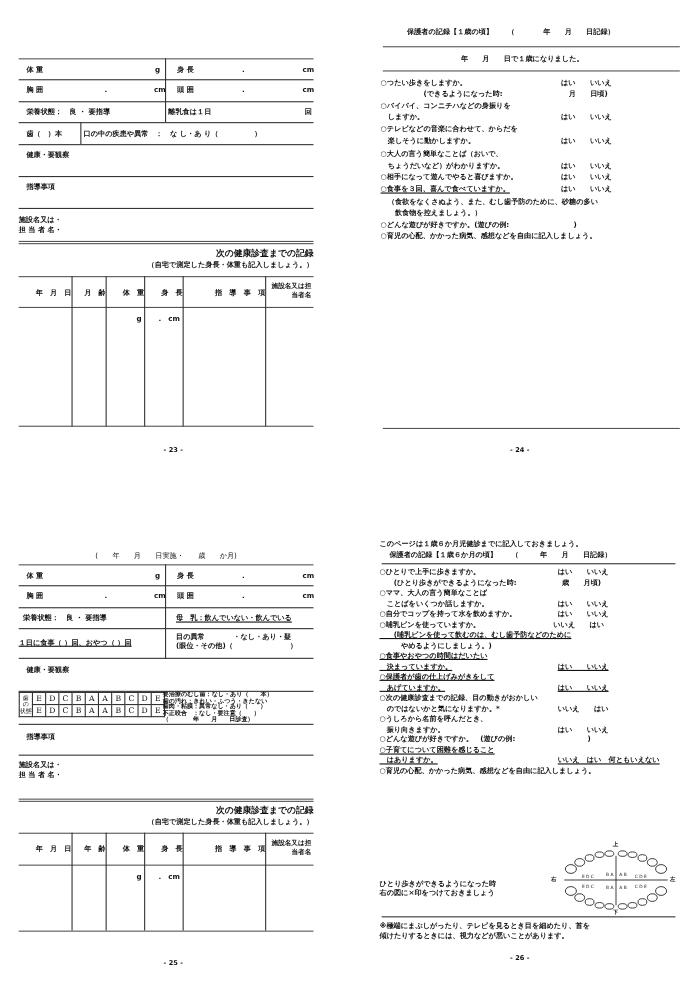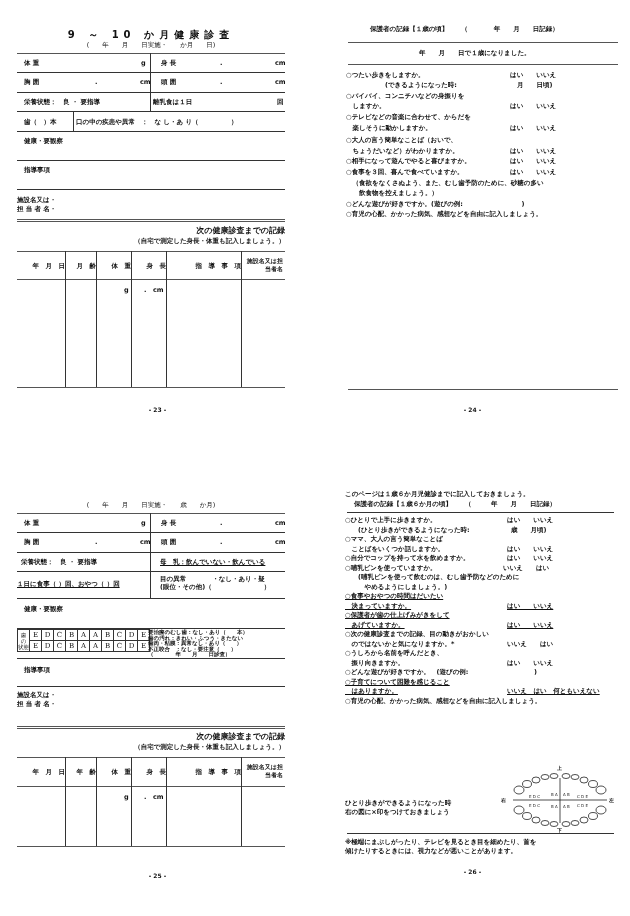--- a/index.html
+++ b/index.html
@@ -24,22 +24,20 @@
   .pagenum { position: absolute; width: 315px; text-align: center; font-size: 6px; font-weight: bold; left: 0; }
 
   .teeth { position: absolute; border-collapse: collapse; font-family: "DejaVu Serif", serif; }
   .teeth td { border: 1px solid #333; width: 12px; height: 11px; text-align: center; font-size: 7px; }
   .teeth td.lbl { font-size: 5.5px; line-height: 6px; width: 12px; font-family: "DejaVu Sans", sans-serif; }
 </style>
 </head>
 <body>
 
 <div class="page p23">
-  <div class="title" style="top:28px;">9 ～ 10 か月健康診査</div>
-  <div class="subtitle" style="top:41px;">(　　年　　月　　日実施・　　か月　　日)</div>
 
   <div class="hline thick" style="left:17px; width:268px; top:53px;"></div>
   <div class="txt b" style="left:24px; top:59px;">体 重</div>
   <div class="txt b" style="left:141px; top:59px;">g</div>
   <div class="vline" style="left:150px; top:53px; height:58px;"></div>
   <div class="txt b" style="left:161px; top:59px;">身 長</div>
   <div class="txt b" style="left:220px; top:59px;">.</div>
   <div class="txt b" style="left:275px; top:59px;">cm</div>
 
   <div class="hline" style="left:17px; width:268px; top:72px;"></div>
@@ -108,21 +106,21 @@
     <div class="txt b" style="left:31px; top:102px;">　しますか。</div>
     <div class="txt b" style="left:195px; top:102px;">はい　　いいえ</div>
     <div class="txt b" style="left:31px; top:113px;">○テレビなどの音楽に合わせて、からだを</div>
     <div class="txt b" style="left:31px; top:124px;">　楽しそうに動かしますか。</div>
     <div class="txt b" style="left:195px; top:124px;">はい　　いいえ</div>
     <div class="txt b" style="left:31px; top:136px;">○大人の言う簡単なことば（おいで、</div>
     <div class="txt b" style="left:31px; top:147px;">　ちょうだいなど）がわかりますか。</div>
     <div class="txt b" style="left:195px; top:147px;">はい　　いいえ</div>
     <div class="txt b" style="left:31px; top:157px;">○相手になって遊んでやると喜びますか。</div>
     <div class="txt b" style="left:195px; top:157px;">はい　　いいえ</div>
-    <div class="txt b" style="left:31px; top:168px;">○食事を３回、喜んで食べていますか。</div>
+    <div class="txt b" style="left:31px; top:168px;text-decoration:underline;">○食事を３回、喜んで食べていますか。</div>
     <div class="txt b" style="left:195px; top:168px;">はい　　いいえ</div>
   </div>
   <div class="txt b" style="left:31px; top:179px;">　（食欲をなくさぬよう、また、むし歯予防のために、砂糖の多い</div>
   <div class="txt b" style="left:31px; top:189px;">　　飲食物を控えましょう。）</div>
   <div class="txt b" style="left:31px; top:200px;">○どんな遊びが好きですか。(遊びの例:　　　　　　　　　)</div>
   <div class="txt b" style="left:31px; top:210px;">○育児の心配、かかった病気、感想などを自由に記入しましょう。</div>
 
   <div class="hline thick" style="left:33px; width:270px; top:389px;"></div>
   <div class="pagenum" style="top:406px;">- 24 -</div>
 </div>
@@ -237,21 +235,21 @@
     <div class="txt b" style="left:192px; top:58px;">はい　　いいえ</div>
     <div class="txt b" style="left:30px; top:67.5px;">　　(ひとり歩きができるようになった時:</div>
     <div class="txt b" style="left:196px; top:67.5px;">歳　　月頃)</div>
     <div class="txt b" style="left:30px; top:77px;">○ママ、大人の言う簡単なことば</div>
     <div class="txt b" style="left:30px; top:86.5px;">　ことばをいくつか話しますか。</div>
     <div class="txt b" style="left:192px; top:86.5px;">はい　　いいえ</div>
     <div class="txt b" style="left:30px; top:96px;">○自分でコップを持って水を飲めますか。</div>
     <div class="txt b" style="left:192px; top:96px;">はい　　いいえ</div>
     <div class="txt b" style="left:30px; top:105.5px;">○哺乳ビンを使っていますか。</div>
     <div class="txt b" style="left:188px; top:105.5px;">いいえ　　はい</div>
-    <div class="txt b" style="left:30px; top:115px;">　　(哺乳ビンを使って飲むのは、むし歯予防などのために</div>
+    <div class="txt b" style="left:30px; top:115px;text-decoration:underline;">　　(哺乳ビンを使って飲むのは、むし歯予防などのために</div>
     <div class="txt b" style="left:30px; top:124.5px;">　　　やめるようにしましょう。)</div>
     <div class="txt b u" style="left:30px; top:134px;">○食事やおやつの時間はだいたい</div>
     <div class="txt b u" style="left:30px; top:143.5px;">　決まっていますか。</div>
     <div class="txt b u" style="left:192px; top:143.5px;">はい　　いいえ</div>
     <div class="txt b u" style="left:30px; top:153px;">○保護者が歯の仕上げみがきをして</div>
     <div class="txt b u" style="left:30px; top:162.5px;">　あげていますか。</div>
     <div class="txt b u" style="left:192px; top:162.5px;">はい　　いいえ</div>
     <div class="txt b" style="left:30px; top:172px;">○次の健康診査までの記録、目の動きがおかしい</div>
     <div class="txt b" style="left:30px; top:181.5px;">　のではないかと気になりますか。*</div>
     <div class="txt b" style="left:192px; top:181.5px;">いいえ　　はい</div>

